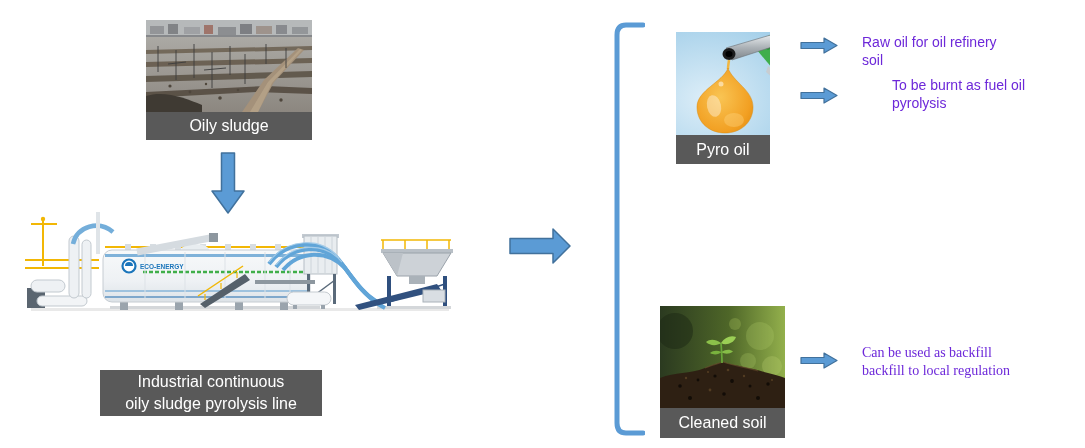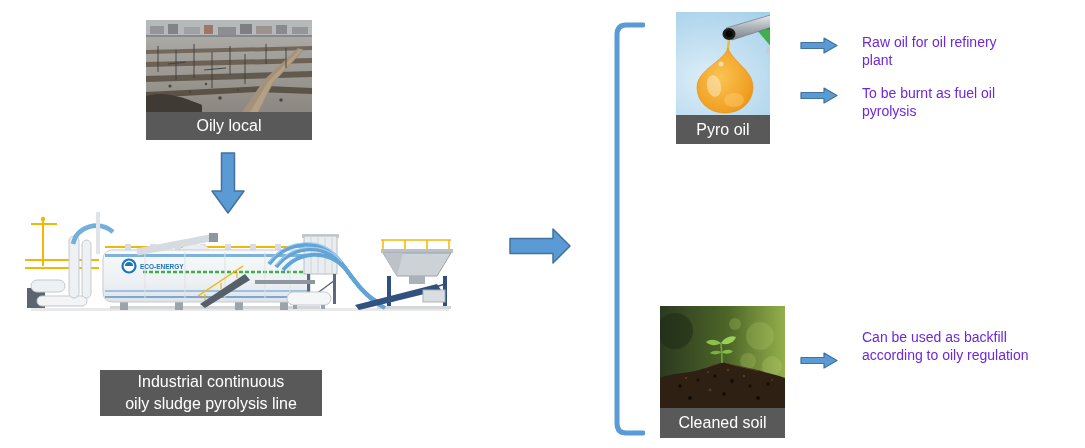--- a/index.html
+++ b/index.html
@@ -8,21 +8,21 @@
   #canvas { position:relative; width:1085px; height:448px; background:#ffffff; overflow:hidden; }
 
   .figure { position:absolute; display:flex; flex-direction:column; }
   .photo { width:100%; overflow:hidden; }
   .photo svg { display:block; }
   .cap { background:#595959; color:#ffffff; text-align:center; font-size:16px; }
 
   .fig-oily { left:146px; top:20px; width:166px; }
   .fig-oily .cap { height:28px; line-height:28px; }
 
-  .fig-pyro { left:660px; top:12px; width:110px;padding-left:16px; }
+  .fig-pyro { left:660px; top:32px; width:110px;padding-left:16px; }
   .fig-pyro .cap { height:29px; line-height:29px; }
 
   .fig-soil { left:660px; top:306px; width:125px; }
   .fig-soil .cap { height:30px; line-height:30px; }
 
   .machine-art { position:absolute; left:25px; top:210px; width:430px; height:108px; }
   .machine-cap { position:absolute; left:100px; top:370px; width:222px; height:46px;
                  background:#595959; color:#ffffff; text-align:center; font-size:16px; line-height:22px; padding-top:1px; }
 
   .arrow { position:absolute; }
@@ -30,22 +30,22 @@
   .arrow-right { left:509px; top:228px; width:62px; height:36px; }
   .sm-arrow { position:absolute; width:38px; height:17px; }
   .sm-arrow-1 { left:800px; top:37px; }
   .sm-arrow-2 { left:800px; top:87px; }
   .sm-arrow-3 { left:800px; top:352px; }
 
   .bracket { position:absolute; left:613px; top:22px; width:32px; height:414px; }
 
   .use-text { position:absolute; left:862px; color:#6d28d9; font-size:14px; line-height:18px; }
   .use-1 { top:33px;  width:175px; }
-  .use-2 { top:84px;  width:175px; }
-  .use-3 { top:328px; width:215px; }
+  .use-2 { top:76px;  width:175px;margin-left:30px; }
+  .use-3 { top:344px; width:215px;font-family:Liberation Serif, serif; }
 </style>
 </head>
 <body>
 
 <div id="canvas">
 
   <figure class="figure fig-oily">
     <div class="photo">
       <svg width="166" height="92" viewBox="0 0 166 92">
         <defs>
@@ -90,21 +90,21 @@
         <g fill="#4e463c">
           <circle cx="24" cy="66" r="1.6"></circle>
             <circle cx="44" cy="72" r="1.4"></circle>
           <circle cx="74" cy="78" r="1.8"></circle>
             <circle cx="92" cy="70" r="1.3"></circle>
           <circle cx="60" cy="64" r="1.2"></circle>
             <circle cx="135" cy="80" r="1.7"></circle>
         </g>
       </svg>
     </div>
-    <figcaption class="cap">Oily local</figcaption>
+    <figcaption class="cap">Oily sludge</figcaption>
   </figure>
 
   <div class="arrow arrow-down">
     <svg width="34" height="62" viewBox="0 0 34 62">
       <path d="M10.5 1 H23.5 V39 H33 L17 61 L1 39 H10.5 Z" fill="#5B9BD5" stroke="#41719C" stroke-width="1.5" stroke-linejoin="round"></path>
     </svg>
   </div>
 
   <div class="machine-art">
     <svg width="430" height="108" viewBox="0 0 430 108">
@@ -293,21 +293,21 @@
     <figcaption class="cap">Pyro oil</figcaption>
   </figure>
 
   <div class="sm-arrow sm-arrow-1">
     <svg width="38" height="17" viewBox="0 0 38 17">
       <path d="M1 5.5 H24 V1 L37 8.5 L24 16 V11.5 H1 Z" fill="#5B9BD5" stroke="#41719C" stroke-width="1.2" stroke-linejoin="round"></path>
     </svg>
   </div>
   <div class="use-text use-1">
     <div>Raw oil for oil refinery</div>
-    <div>plant</div>
+    <div>soil</div>
   </div>
 
   <div class="sm-arrow sm-arrow-2">
     <svg width="38" height="17" viewBox="0 0 38 17">
       <path d="M1 5.5 H24 V1 L37 8.5 L24 16 V11.5 H1 Z" fill="#5B9BD5" stroke="#41719C" stroke-width="1.2" stroke-linejoin="round"></path>
     </svg>
   </div>
   <div class="use-text use-2">
     <div>To be burnt as fuel oil</div>
     <div>pyrolysis</div>
@@ -366,16 +366,16 @@
     <figcaption class="cap">Cleaned soil</figcaption>
   </figure>
 
   <div class="sm-arrow sm-arrow-3">
     <svg width="38" height="17" viewBox="0 0 38 17">
       <path d="M1 5.5 H24 V1 L37 8.5 L24 16 V11.5 H1 Z" fill="#5B9BD5" stroke="#41719C" stroke-width="1.2" stroke-linejoin="round"></path>
     </svg>
   </div>
   <div class="use-text use-3">
     <div>Can be used as backfill</div>
-    <div>according to oily regulation</div>
+    <div>backfill to local regulation</div>
   </div>
 
 </div>
 
 </body></html>

